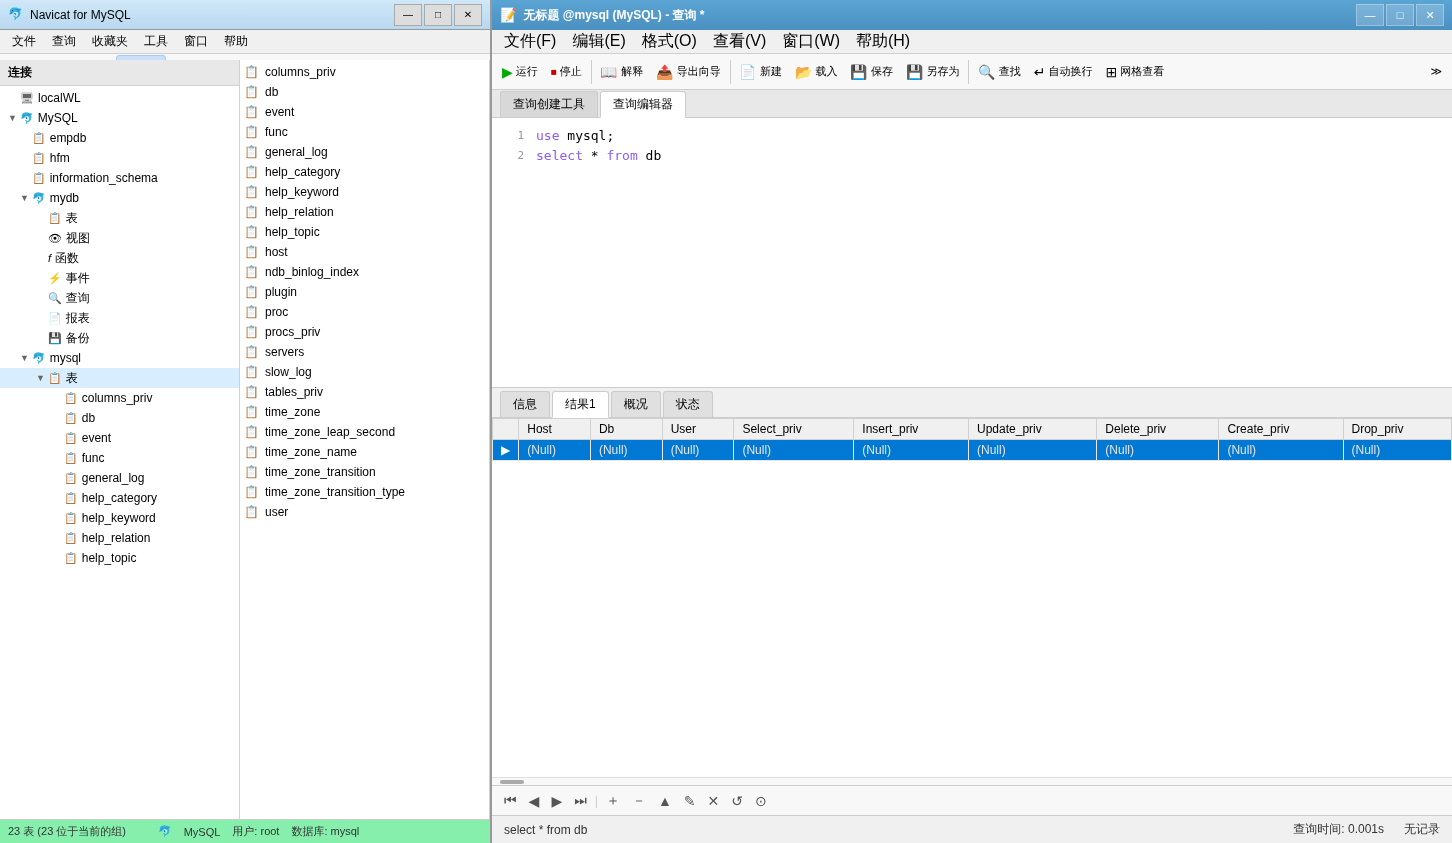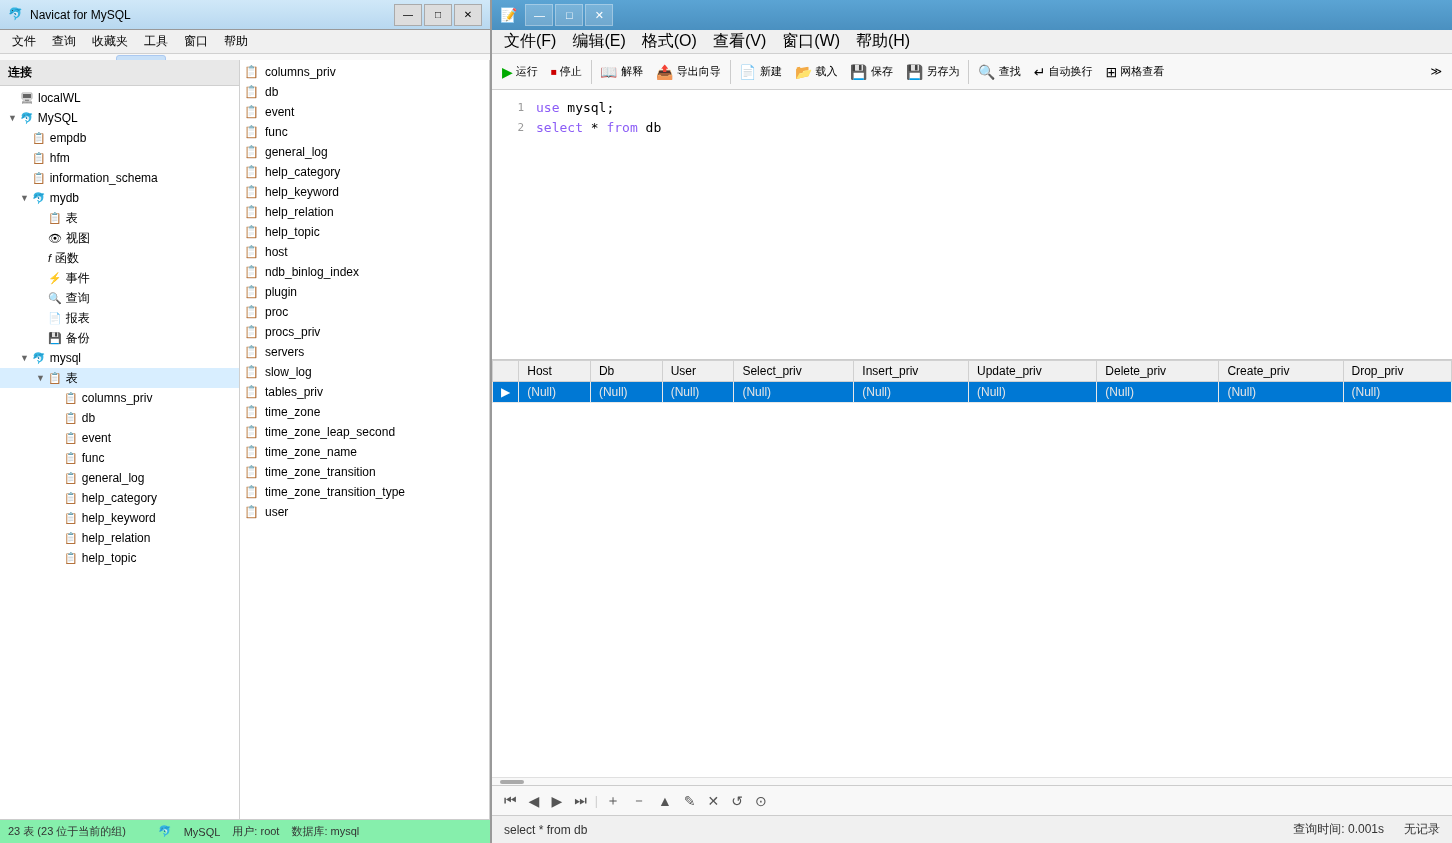--- a/index.html
+++ b/index.html
@@ -618,20 +618,21 @@
       <span>MySQL</span>
       <span>用户: root</span>
       <span>数据库: mysql</span>
     </div>
   </div>
 
   <div class="query-window">
 
     <div class="query-title-bar">
       <span class="query-title-icon">📝</span>
+      <span class="query-title-text">无标题 @mysql (MySQL) - 查询 *</span>
       <button class="query-title-btn">—</button>
       <button class="query-title-btn">□</button>
       <button class="query-title-btn close">✕</button>
     </div>
 
     <div class="query-menu">
       <span class="query-menu-item">文件(F)</span>
       <span class="query-menu-item">编辑(E)</span>
       <span class="query-menu-item">格式(O)</span>
       <span class="query-menu-item">查看(V)</span>
@@ -685,20 +686,24 @@
       </button>
       <button class="q-tool-btn">
         <span class="q-tool-icon">⊞</span>
         <span>网格查看</span>
       </button>
       <div style="margin-left:auto;">
         <button class="q-tool-btn">≫</button>
       </div>
     </div>
 
+    <div class="query-tabs">
+      <div class="q-tab">查询创建工具</div>
+      <div class="q-tab active">查询编辑器</div>
+    </div>
 
     <div class="code-editor">
       <div class="code-line">
         <span class="line-num">1</span>
         <span class="code-text">
           <span class="kw">use</span>
           <span> mysql;</span>
         </span>
       </div>
       <div class="code-line">
@@ -707,20 +712,26 @@
           <span class="kw">select</span>
           <span> * </span>
           <span class="kw">from</span>
           <span> db</span>
         </span>
       </div>
     </div>
 
     <div style="display:flex; flex-direction:column; flex:1; overflow:hidden;">
 
+      <div class="result-tabs">
+        <div class="r-tab">信息</div>
+        <div class="r-tab active">结果1</div>
+        <div class="r-tab">概况</div>
+        <div class="r-tab">状态</div>
+      </div>
 
       <div class="result-grid">
         <table class="grid-table">
           <thead>
             <tr>
               <th style="width:20px;"></th>
               <th>Host</th>
               <th>Db</th>
               <th>User</th>
               <th>Select_priv</th>

